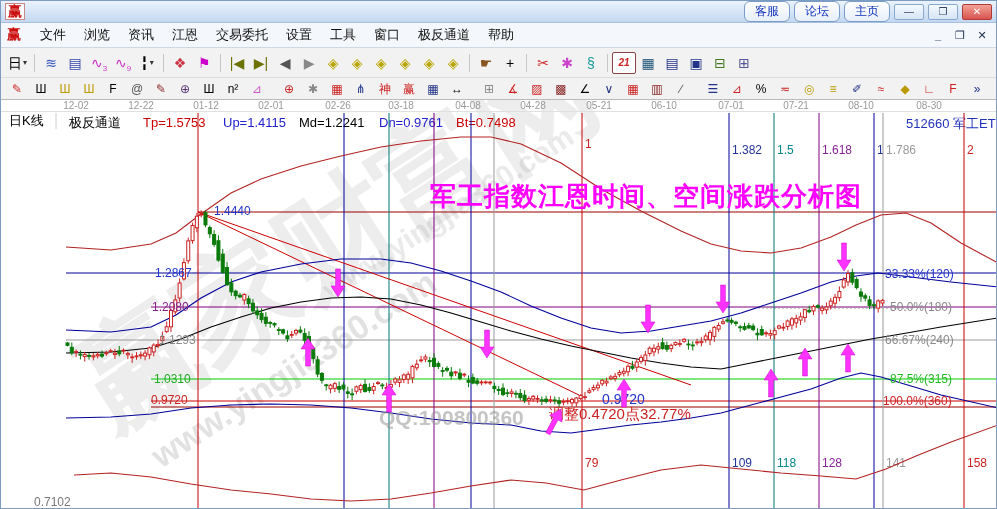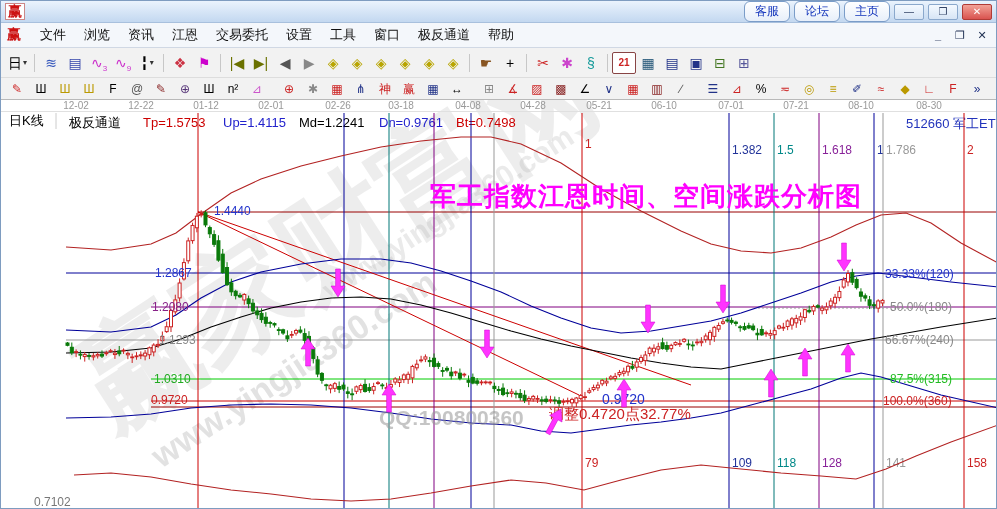--- a/index.html
+++ b/index.html
@@ -20,21 +20,21 @@
   .menu-item{padding:2px 9px;cursor:default;}
   #menubar .mdi{margin-left:auto;display:flex;gap:6px;color:#223355;font-size:11px;font-weight:bold;}
   #menubar .mdi span{width:16px;text-align:center;}
   
   .toolbar{display:flex;align-items:center;background:#f2f2f2;padding:0 4px;}
   #toolbar1{height:30px;border-bottom:1px solid #dddddd;}
   #toolbar2{height:22px;border-bottom:1px solid #b9b9b9;}
   .ticon{min-width:24px;height:22px;display:flex;align-items:center;justify-content:center;font-size:14px;line-height:1;border:1px solid transparent;border-radius:2px;cursor:default;padding:0 2px;}
   #toolbar2 .ticon{height:19px;font-size:12px;}
   .ticon .sub{font-size:8px;align-self:flex-end;}
-  .ticon.boxed{border:1px solid #884444;background:#fff;font-size:10px;font-weight:bold;}
+  .ticon.boxed{border:1px solid #884444;background:#fff;font-size:10px;font-weight:bold;font-style:italic;}
   .tsep{width:1px;height:18px;background:#c7c7c7;margin:0 4px;}
   .dd{font-size:8px;color:#333;margin-left:1px;}
   
   #chartwrap{position:relative;width:997px;height:410px;background:#fff;}
   svg text{font-family:"Liberation Sans","DejaVu Sans",sans-serif;}
 </style>
 </head>
 <body>
 
 <div id="win">

